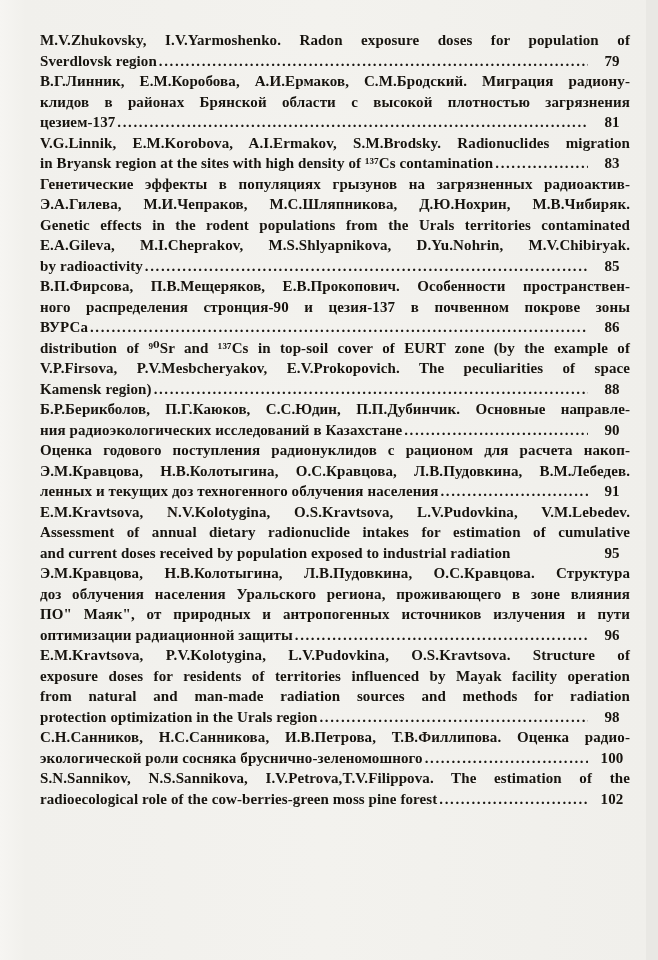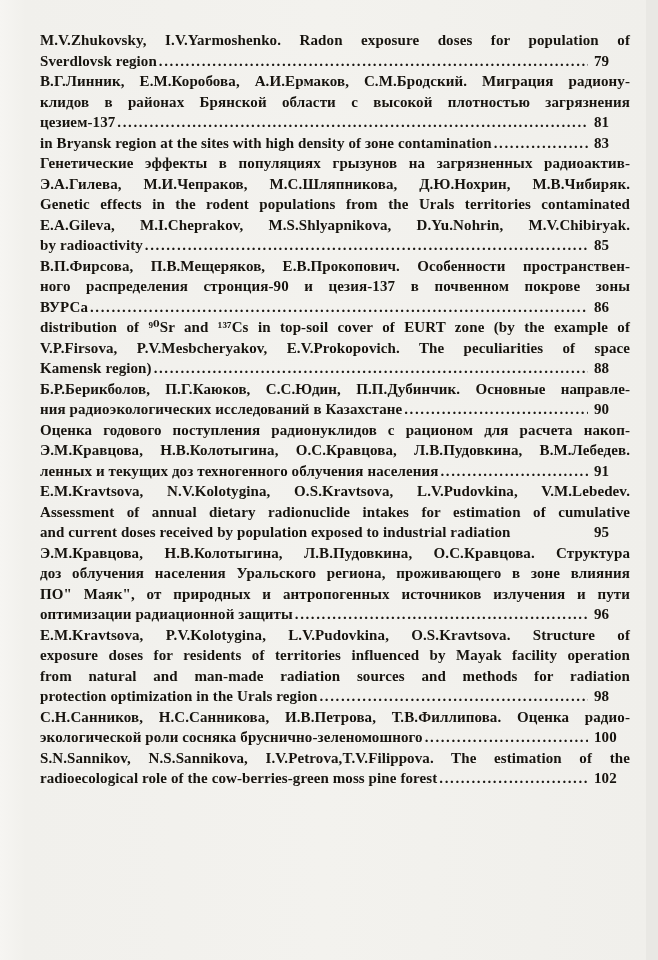--- a/index.html
+++ b/index.html
@@ -58,21 +58,21 @@
   }
   .dots::after {
     content: "................................................................................................................................";
   }
   .dots.nodots::after {
     content: "";
   }
   .pnum {
     flex: 0 0 auto;
     width: 36px;
-    text-align: left;
+    text-align: center;
     white-space: nowrap;
   }
 </style>
 </head>
 <body>
 
 <div class="page">
   <div class="toc" id="toc">
       <div class="entry">
         <div class="line body">M.V.Zhukovsky, I.V.Yarmoshenko. Radon exposure doses for population of</div>
@@ -85,22 +85,23 @@
       <div class="entry">
         <div class="line body">В.Г.Линник, Е.М.Коробова, А.И.Ермаков, С.М.Бродский. Миграция радиону-</div>
         <div class="line body">клидов в районах Брянской области с высокой плотностью загрязнения</div>
         <div class="line final">
           <span class="ftext">цезием-137</span>
           <span class="dots"></span>
           <span class="pnum">81</span>
         </div>
       </div>
       <div class="entry">
+        <div class="line body">V.G.Linnik, E.M.Korobova, A.I.Ermakov, S.M.Brodsky. Radionuclides migration</div>
         <div class="line final">
-          <span class="ftext">in Bryansk region at the sites with high density of зоне contamination</span>
+          <span class="ftext">in Bryansk region at the sites with high density of ¹³⁷Cs contamination</span>
           <span class="dots"></span>
           <span class="pnum">83</span>
         </div>
       </div>
       <div class="entry">
         <div class="line body">Генетические эффекты в популяциях грызунов на загрязненных радиоактив-</div>
         <div class="line body">Э.А.Гилева, М.И.Чепраков, М.С.Шляпникова, Д.Ю.Нохрин, М.В.Чибиряк.</div>
       </div>
       <div class="entry">
         <div class="line body">Genetic effects in the rodent populations from the Urals territories contaminated</div>

